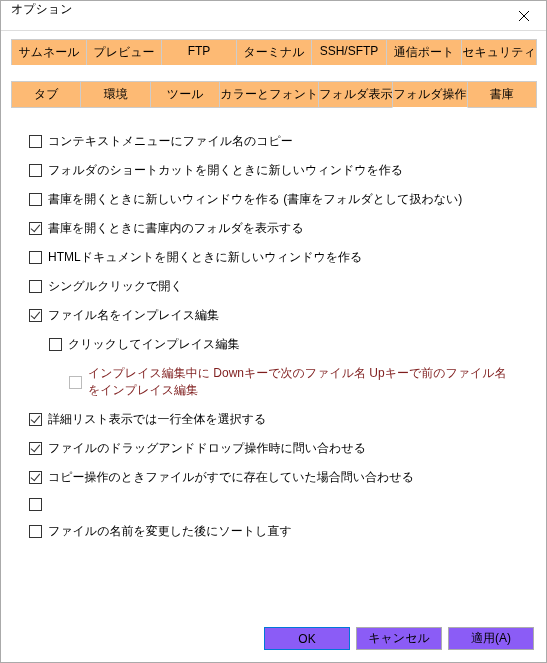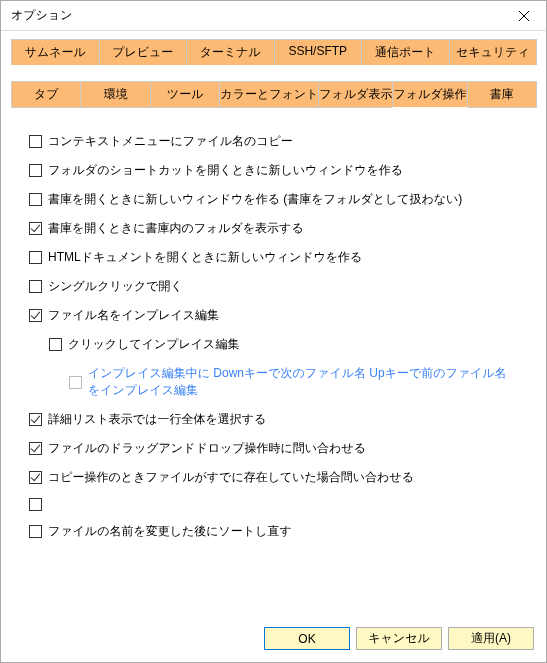--- a/index.html
+++ b/index.html
@@ -9,21 +9,20 @@
   background: #fff;
   width: 547px;
   height: 663px;
   border: 1px solid #aaa;
   display: flex;
   flex-direction: column;
 }
 .titlebar {
   height: 30px;
   display: flex;
-  align-items: center;
   justify-content: space-between;
   padding: 0 0 0 10px;
   border-bottom: 1px solid #ddd;
 }
 .titlebar-title { font-size: 12px; }
 .titlebar-close {
   width: 45px;
   height: 29px;
   display: flex;
   align-items: center;
@@ -68,21 +67,21 @@
   overflow: auto;
 }
 .checkbox-row {
   display: flex;
   align-items: center;
   margin-bottom: 12px;
   gap: 6px;
 }
 .checkbox-row.indent1 { margin-left: 20px; }
 .checkbox-row.indent2 { margin-left: 40px; }
-.checkbox-row.disabled { color: #3b82f6; }
+.checkbox-row.disabled { color: #7f1d1d; }
 .cb {
   width: 13px;
   height: 13px;
   border: 1px solid #333;
   background: #fff;
   display: inline-flex;
   align-items: center;
   justify-content: center;
   flex-shrink: 0;
 }
@@ -100,21 +99,21 @@
   display: flex;
   justify-content: flex-end;
   gap: 6px;
   padding: 10px 12px 12px 12px;
   border-top: none;
 }
 .btn {
   min-width: 86px;
   height: 23px;
   border: 1px solid #adadad;
-  background: #fef9c3;
+  background: #8b5cf6;
   font-size: 12px;
   font-family: inherit;
   text-align: center;
   cursor: default;
 }
 .btn.default { border: 1px solid #0078d7; }
 </style>
 </head>
 <body>
 
@@ -125,20 +124,21 @@
       <line x1="0" y1="0" x2="10" y2="10" stroke="black" stroke-width="1"></line>
       <line x1="10" y1="0" x2="0" y2="10" stroke="black" stroke-width="1"></line>
     </svg>
   </div>
 </div>
 
 <div class="tab-area">
   <div class="tab-row first" id="tab-row-1">
       <div class="tab">サムネール</div>
       <div class="tab">プレビュー</div>
+      <div class="tab">FTP</div>
       <div class="tab">ターミナル</div>
       <div class="tab">SSH/SFTP</div>
       <div class="tab">通信ポート</div>
       <div class="tab">セキュリティ</div>
     </div>
   <div class="tab-row second" id="tab-row-2">
       <div class="tab">タブ</div>
       <div class="tab">環境</div>
       <div class="tab">ツール</div>
       <div class="tab">カラーとフォント</div>

